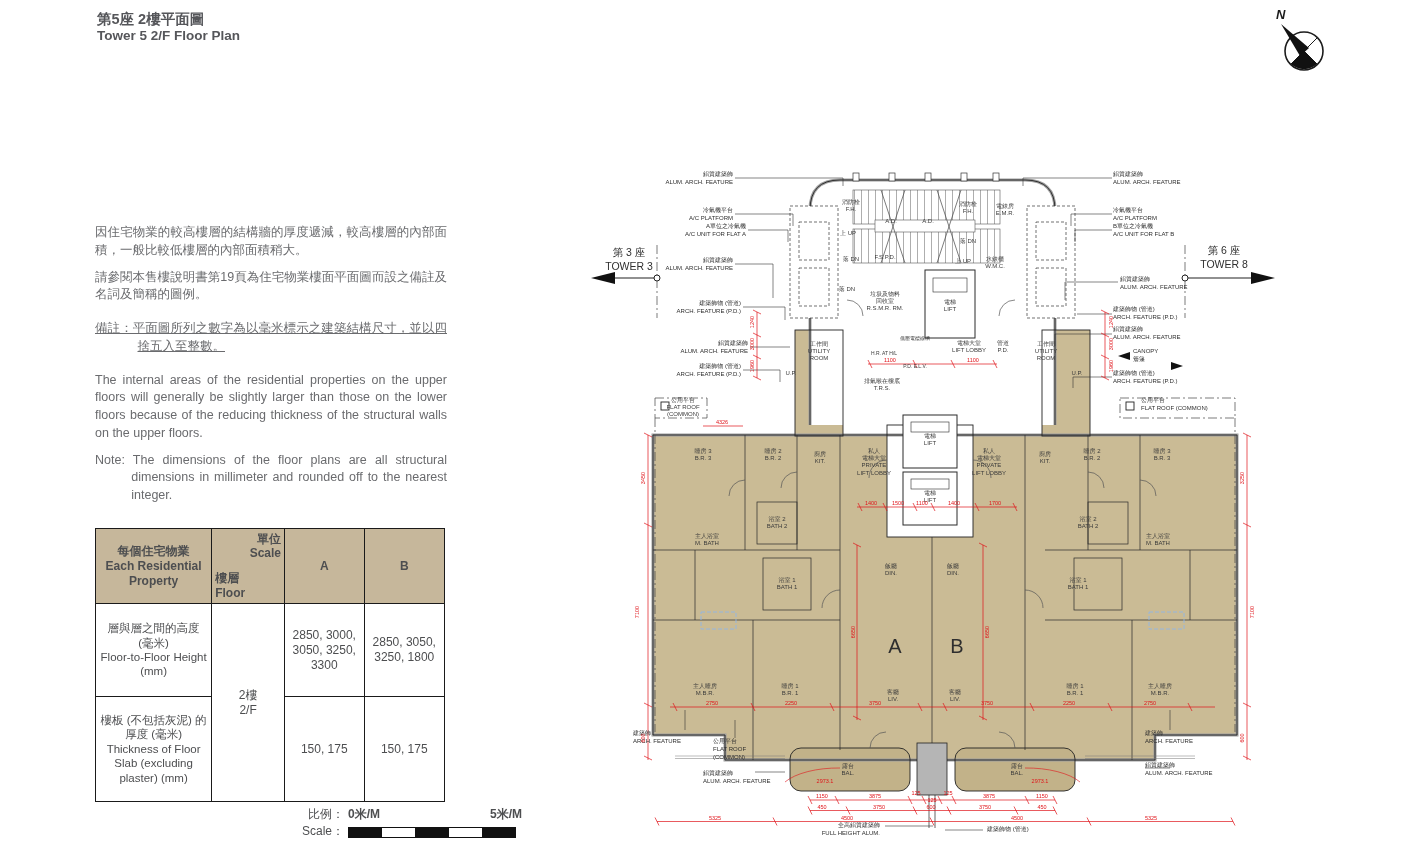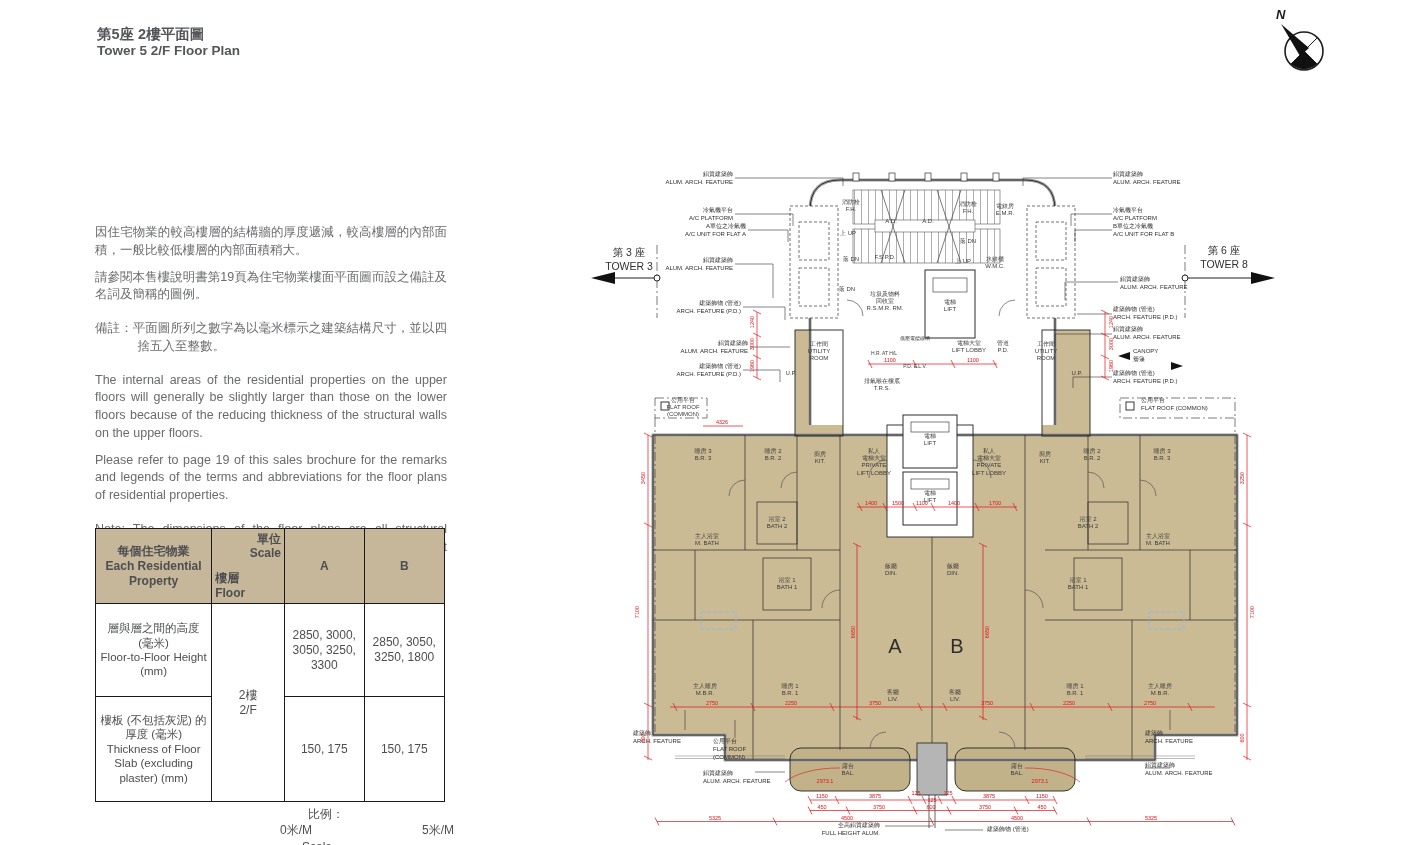--- a/index.html
+++ b/index.html
@@ -1,42 +1,42 @@
 <!DOCTYPE html>
 <html><head>
 <meta charset="utf-8">
 <style>
   html,body{margin:0;padding:0;background:#fff;}
   .page{position:relative;width:1417px;height:845px;background:#fff;overflow:hidden;
         font-family:"Liberation Sans","DejaVu Sans",sans-serif;color:#58595b;}
   
-  .title{position:absolute;left:97px;top:25px;line-height:1.25;}
+  .title{position:absolute;left:97px;top:10px;line-height:1.25;}
   .title .zh{font-size:14.5px;font-weight:bold;color:#55565a;}
   .title .en{font-size:13.5px;font-weight:bold;color:#55565a;}
   
   .notes{position:absolute;left:95px;top:224px;width:352px;font-size:12.5px;color:#6a6b6e;text-align:justify;}
   .notes p{margin:0 0 9px 0;line-height:1.42;}
   .notes p.gap{margin-bottom:16px;}
-  .hang-zh{padding-left:3.4em;text-indent:-3.4em;}
+  .hang-zh{padding-left:3.4em;text-indent:-3.4em;text-decoration:underline;}
   .hang-en{padding-left:2.9em;text-indent:-2.9em;}
   
   .spec{position:absolute;left:95px;top:528px;width:350px;border-collapse:collapse;color:#4d4e50;}
   .spec td{border:1.4px solid #1a1a1a;text-align:center;vertical-align:middle;padding:2px 3px;line-height:1.25;}
   .spec .hd{background:#c6b79b;font-weight:bold;font-size:12px;}
   .spec .lbl{font-size:11.5px;}
   .spec .val{font-size:12px;}
   .diag{position:relative;width:78px;height:70px;padding:0!important;
         background:linear-gradient(to bottom right,transparent calc(50% - 0.8px),#1a1a1a calc(50% - 0.8px),#1a1a1a calc(50% + 0.8px),transparent calc(50% + 0.8px)) #c6b79b;}
   .diag .tr{position:absolute;right:3px;top:3px;text-align:right;font-weight:bold;font-size:12px;line-height:1.2;}
   .diag .bl{position:absolute;left:3px;bottom:3px;text-align:left;font-weight:bold;font-size:12px;line-height:1.2;}
   
   .scale{position:absolute;left:280px;top:806px;font-size:12px;color:#4d4e50;}
-  .scale .row{display:flex;align-items:flex-start;flex-direction:column;}
+  .scale .row{display:flex;align-items:center;}
   .sc-lbl{width:64px;text-align:right;padding-right:4px;}
-  .sc-vals{position:relative;width:166px;height:16px;}
+  .sc-vals{position:relative;width:166px;height:16px;font-weight:bold;}
   .sc-vals .v0{position:absolute;left:0;bottom:0;}
   .sc-vals .v5{position:absolute;right:-8px;bottom:0;}
   .bar{display:flex;width:166px;height:9px;border:1px solid #111;margin-top:2px;}
   .bar span{flex:1;}
   .bar .b{background:#111;} .bar .w{background:#fff;}
   
   .logo{position:absolute;left:1132px;top:30px;}
   .compass{position:absolute;left:1268px;top:4px;}
   
   .plan{position:absolute;left:585px;top:150px;width:715px;height:695px;}
@@ -70,21 +70,20 @@
       <polygon points="13,20 41,44 32,52" fill="#111"></polygon>
       <path d="M36,47 L23,60 A19,19 0 0 0 49,60 Z" fill="#111"></path>
     </svg>
   </div>
 
   <div class="notes">
     <p>因住宅物業的較高樓層的結構牆的厚度遞減，較高樓層的內部面積，一般比較低樓層的內部面積稍大。</p>
     <p class="gap">請參閱本售樓說明書第19頁為住宅物業樓面平面圖而設之備註及名詞及簡稱的圖例。</p>
     <p class="gap hang-zh">備註：平面圖所列之數字為以毫米標示之建築結構尺寸，並以四捨五入至整數。</p>
     <p>The internal areas of the residential properties on the upper floors will generally be slightly larger than those on the lower floors because of the reducing thickness of the structural walls on the upper floors.</p>
-    <p class="gap">Please refer to page 19 of this sales brochure for the remarks and legends of the terms and abbreviations for the floor plans of residential properties.</p>
     <p class="hang-en">Note: The dimensions of the floor plans are all structural dimensions in millimeter and rounded off to the nearest integer.</p>
   </div>
 
   <table class="spec">
     <tbody>
         <tr>
       <td class="hd" style="width:115px;height:70px;">
         <div>每個住宅物業</div>
         <div>Each Residential Property</div>
       </td>

